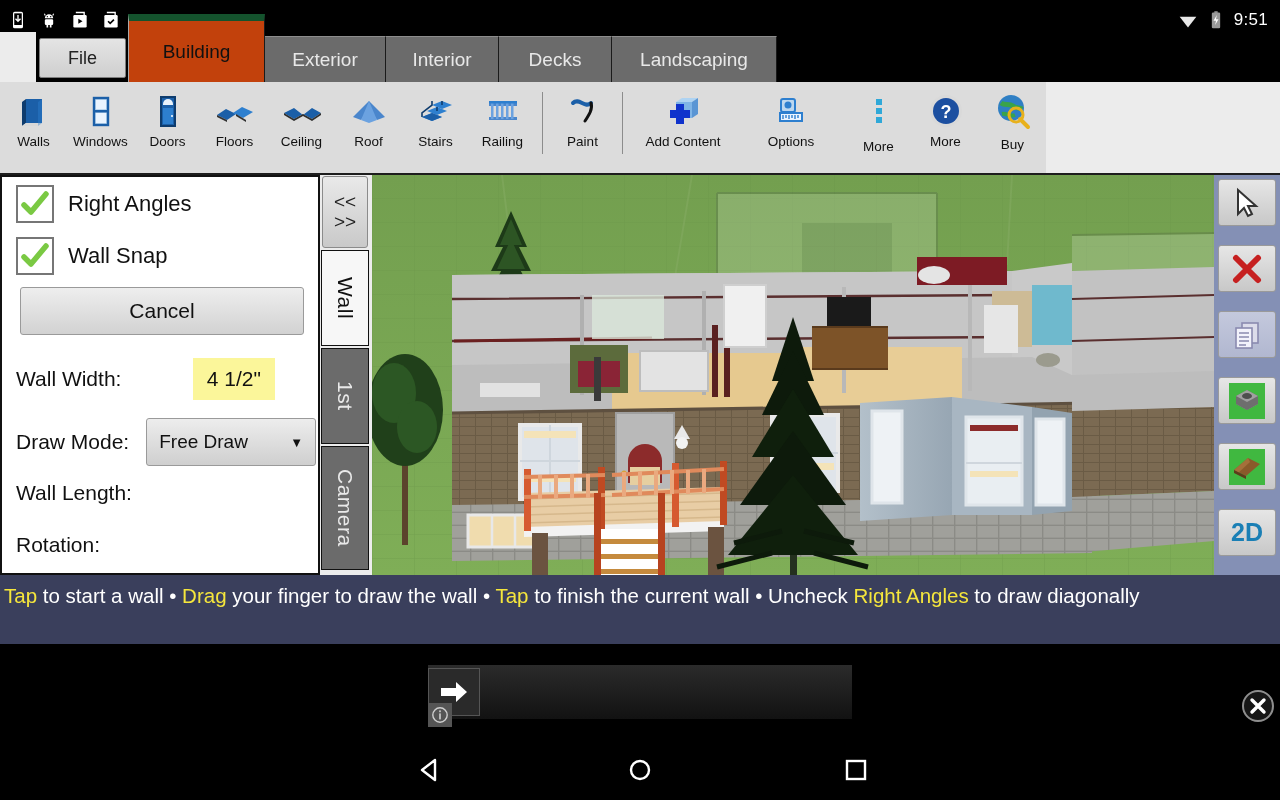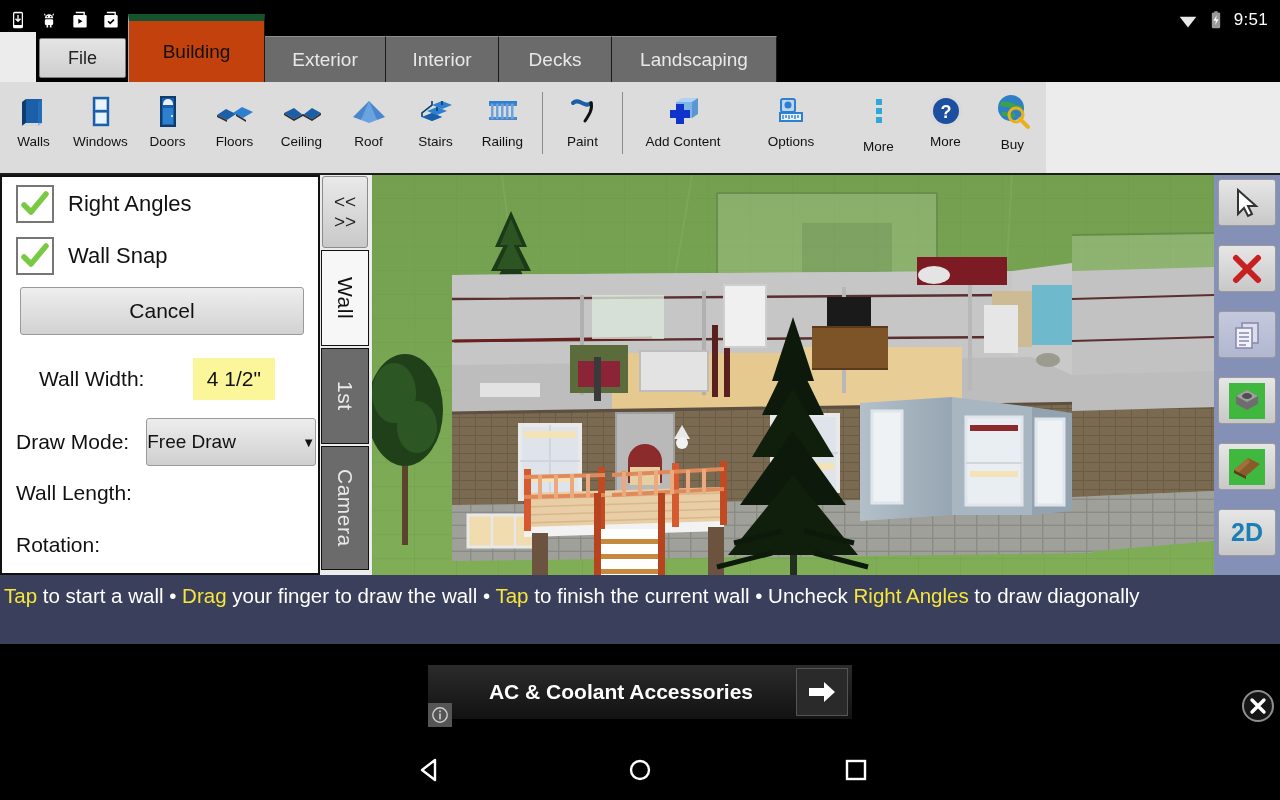--- a/index.html
+++ b/index.html
@@ -54,28 +54,28 @@
   .chkbox { width:38px; height:38px; border:2px solid #767676; background:#fff;
             display:flex; align-items:center; justify-content:center; flex:none; }
   .chkbox svg { width:30px; height:30px; }
   .chklabel { font-size:22px; color:#111; }
   #cancel-btn { margin:12px 18px 0 18px; height:48px; width:284px;
                 background:linear-gradient(#eeeeee,#d2d2d2); border:1px solid #9a9a9a;
                 border-radius:3px; display:flex; align-items:center; justify-content:center;
                 font-size:21px; color:#111; }
   .field { display:flex; align-items:center; padding-left:14px; }
   .flabel { font-size:21px; color:#111; }
-  #wallwidth-row { margin-top:22px; height:44px;margin-left:23px; }
+  #wallwidth-row { margin-top:22px; height:44px; }
   #wallwidth-val { margin-left:auto; margin-right:43px; background:#fbf69a;
                    font-size:21px; color:#111; padding:9px 14px; }
   #drawmode-row { margin-top:14px; height:54px; }
   #drawmode-select { margin-left:17px; width:170px; height:48px;
                      background:linear-gradient(#ededed,#cfcfcf); border:1px solid #9a9a9a;
                      border-radius:3px; display:flex; align-items:center;
-                     padding:0 0; font-size:19px; color:#111; }
+                     padding:0 12px; font-size:19px; color:#111; }
   #drawmode-select .caret { margin-left:auto; font-size:13px; }
   #walllength-row { margin-top:12px; }
   #rotation-row { margin-top:28px; }
 
   
   #vtabs { position:absolute; left:320px; top:0; width:52px; height:400px; }
   #collapse-btn { margin:1px 2px 0 2px; width:46px; height:72px;
                   background:linear-gradient(#e9e9e9,#c9c9c9); border:1px solid #8b8b8b;
                   border-radius:3px; display:flex; flex-direction:column;
                   align-items:center; justify-content:center; font-size:19px; color:#222;
@@ -661,21 +661,20 @@
     </div>
   </div>
 
   <div id="hintbar">
     <div class="hintline" id="hint-line-1"><span class="hk">Tap</span><span> to start a wall • </span><span class="hk">Drag</span><span> your finger to draw the wall • </span><span class="hk">Tap</span><span> to finish the current wall • Uncheck </span><span class="hk">Right Angles</span><span> to draw diagonally</span></div>
   </div>
 </div>
 
 <div id="adzone">
   <div id="ad-banner">
-    <div id="ad-title">AC &amp; Coolant Accessories</div>
     <div id="ad-arrow">
       <svg width="30" height="26" viewBox="0 0 30 26">
         <path d="M2 9h15V3l11 10-11 10v-6H2z" fill="#fff"></path>
       </svg>
     </div>
   </div>
   <div id="ad-info">
     <svg width="18" height="18" viewBox="0 0 18 18">
       <circle cx="9" cy="9" r="7.2" fill="none" stroke="#cfcfcf" stroke-width="1.4"></circle>
       <rect x="8.2" y="7.4" width="1.6" height="6" fill="#cfcfcf"></rect>

